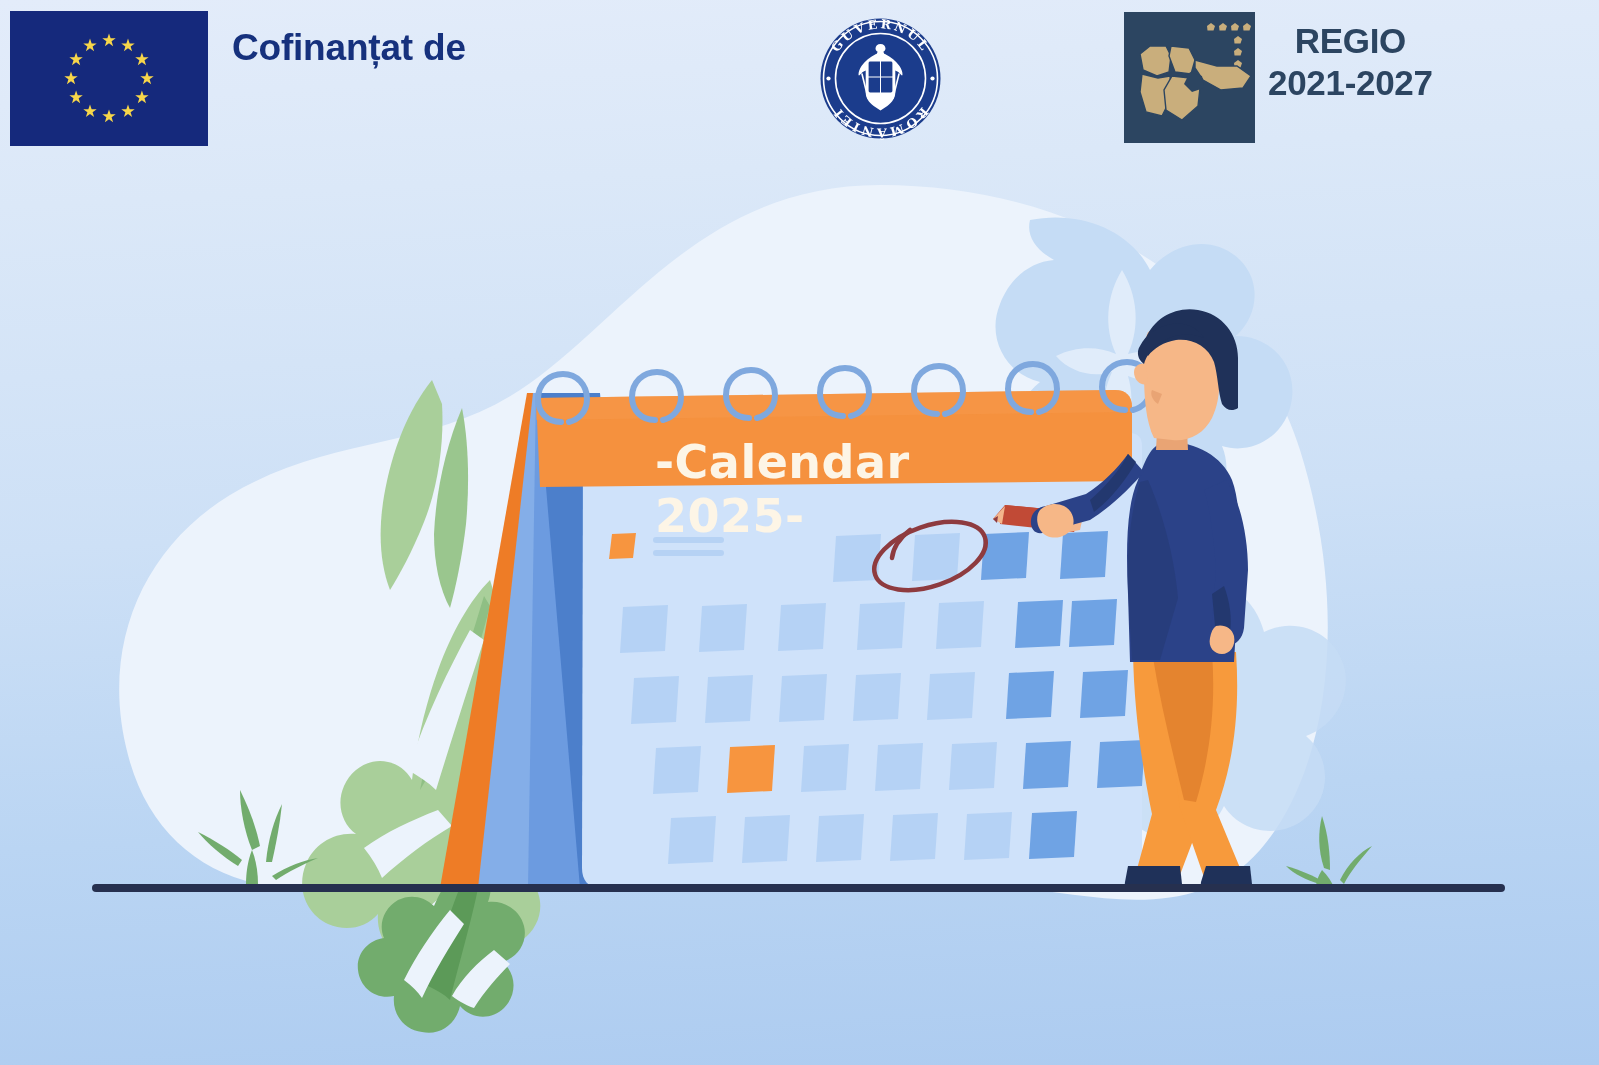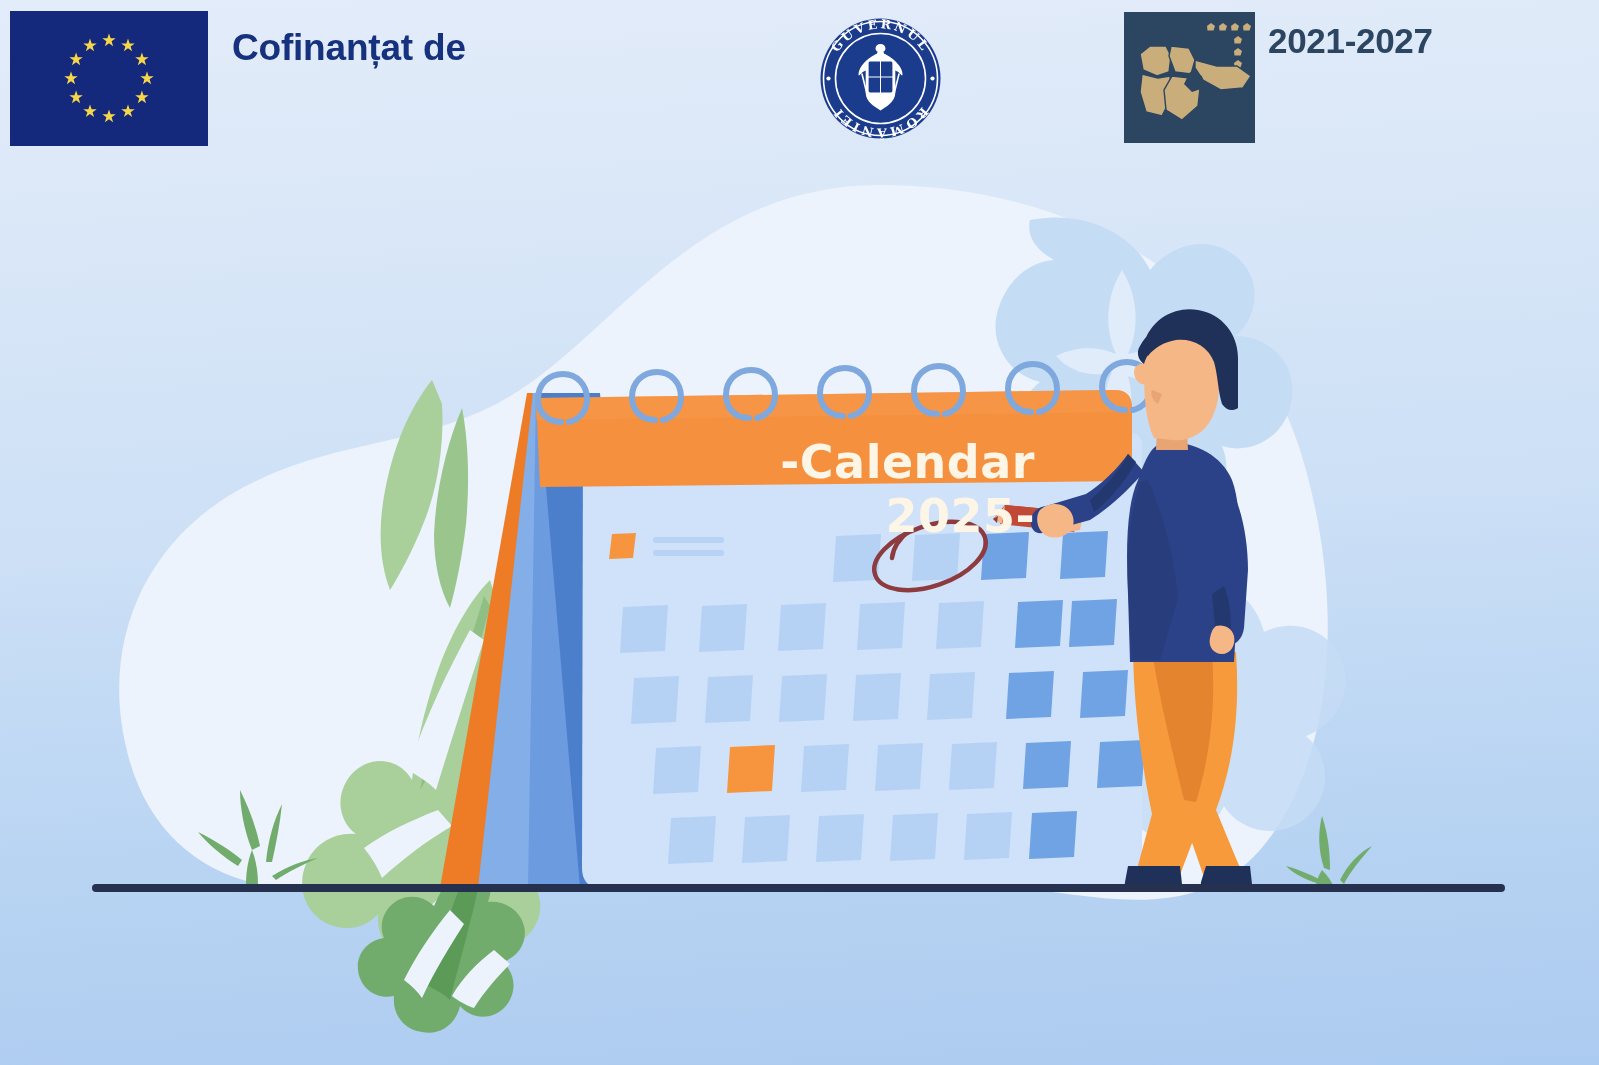--- a/index.html
+++ b/index.html
@@ -72,21 +72,21 @@
     width: 1599px; height: 915px;
     z-index: 10;
   }
   #illustration svg { display: block; }
 
   .cal-title {
     position: absolute;
     left: 655px;
     top: 285px;
     width: 380px;
-    text-align: right;
+    text-align: left;
     color: #fdf5e6;
     font-family: "DejaVu Sans", sans-serif;
     font-size: 46px;
     font-weight: bold;
     letter-spacing: 0.5px;
     z-index: 25;
     pointer-events: none;
   }
 </style>
 </head>
@@ -195,20 +195,21 @@
           <path d="M47 34 l 18 2 l 6 12 l -4 14 l -16 -2 l -6 -16 z"></path>
           <path d="M71 48 l 22 6 l 20 0 l 14 10 l -8 12 l -22 2 l -18 -10 l -8 -12 z"></path>
           <path d="M18 62 l 16 4 l 12 -2 l 2 20 l -10 20 l -16 -4 l -6 -20 z"></path>
           <path d="M48 64 l 18 2 l 10 10 l -2 18 l -16 14 l -16 -10 l -2 -20 z"></path>
         </g>
         <path d="M66 60 l 12 4 l 2 12 l -12 4 l -8 -8 z" fill="#2C4561"></path>
       </svg>
     </div>
 
     <div class="regio-text">
+      <div>REGIO</div>
       <div>2021-2027</div>
     </div>
   </div>
 
   <div id="illustration">
     <svg width="1599" height="915" viewBox="0 0 1599 915" xmlns="http://www.w3.org/2000/svg">
 
       <g>
         <path d="M 880 35 C 1080 35 1250 140 1300 300 C 1350 460 1330 620 1260 700 C 1190 780 1080 740 1010 738 L 300 738 C 215 738 150 690 128 605 C 100 500 140 400 230 345 C 330 285 430 300 520 240 C 620 175 700 35 880 35 Z" fill="#ECF3FC"></path>
       </g>

